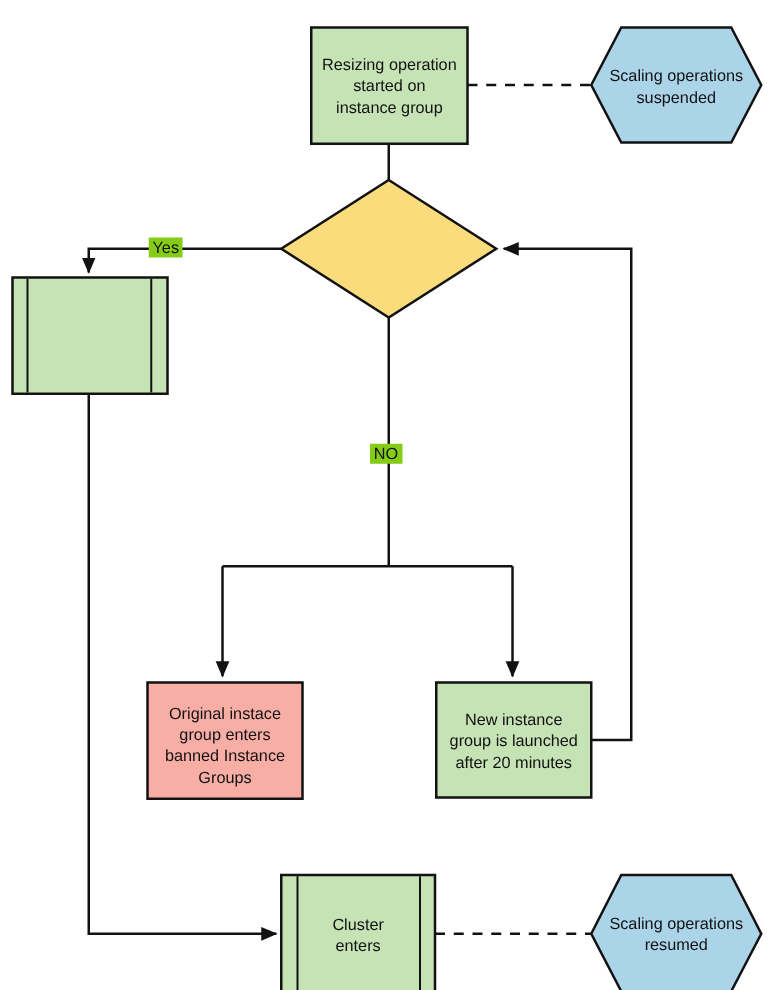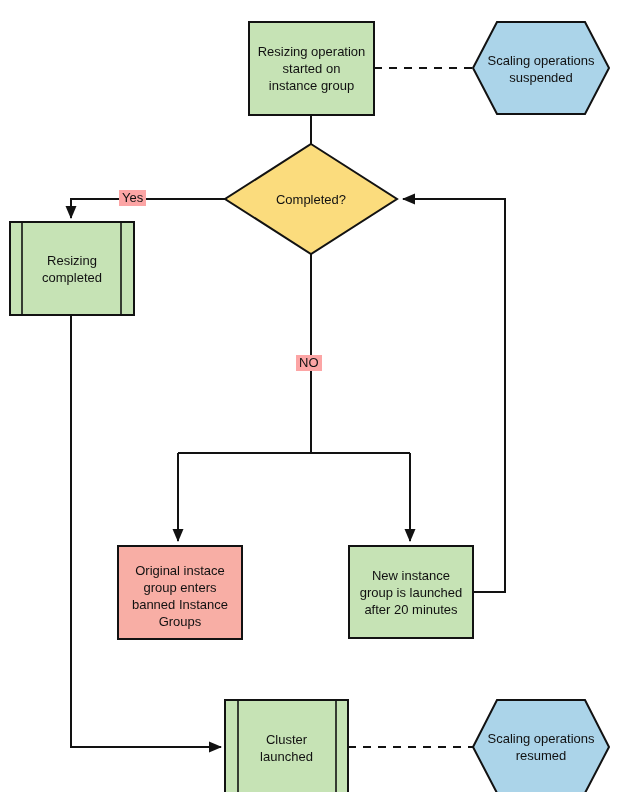--- a/index.html
+++ b/index.html
@@ -20,21 +20,21 @@
     position:absolute;
     display:flex;align-items:center;justify-content:center;
     text-align:center;
     font-size:13px;line-height:17px;color:#111;
     white-space:pre-line;
     pointer-events:none;
   }
   .edge-label{
     position:absolute;
     font-size:13px;line-height:16px;color:#111;
-    background:#fca5a5;
+    background:#84cc16;
     padding:0 3px;
     text-align:center;
   }
 </style>
 </head>
 <body>
 
 <div class="canvas">
 
   <svg width="623" height="792" viewBox="0 0 623 792">
@@ -76,36 +76,33 @@
     <polygon class="shape" points="473,735 497,688 585,688 609,735 585,781 497,781" fill="#abd4e9"></polygon>
   </svg>
 
   <div class="node-label" style="left:251px;top:12px;width:121px;height:89px;">Resizing operation
 started on
 instance group</div>
 
   <div class="node-label" style="left:473px;top:12px;width:136px;height:89px;">Scaling operations
 suspended</div>
 
-  <div class="node-label" style="left:235px;top:134px;width:152px;height:106px;">Completed?</div>
 
-  <div class="node-label" style="left:12px;top:212px;width:120px;height:89px;">Resizing
-completed</div>
 
   <div class="node-label" style="left:120px;top:536px;width:120px;height:95px;">Original instace
 group enters
 banned Instance
 Groups</div>
 
   <div class="node-label" style="left:351px;top:536px;width:120px;height:88px;">New instance
 group is launched
 after 20 minutes</div>
 
   <div class="node-label" style="left:227px;top:690px;width:119px;height:91px;">Cluster
-launched</div>
+enters</div>
 
   <div class="node-label" style="left:473px;top:690px;width:136px;height:89px;">Scaling operations
 resumed</div>
 
   <div class="edge-label" style="left:119px;top:178px;">Yes</div>
 
   <div class="edge-label" style="left:296px;top:343px;">NO</div>
 
 </div>
 

